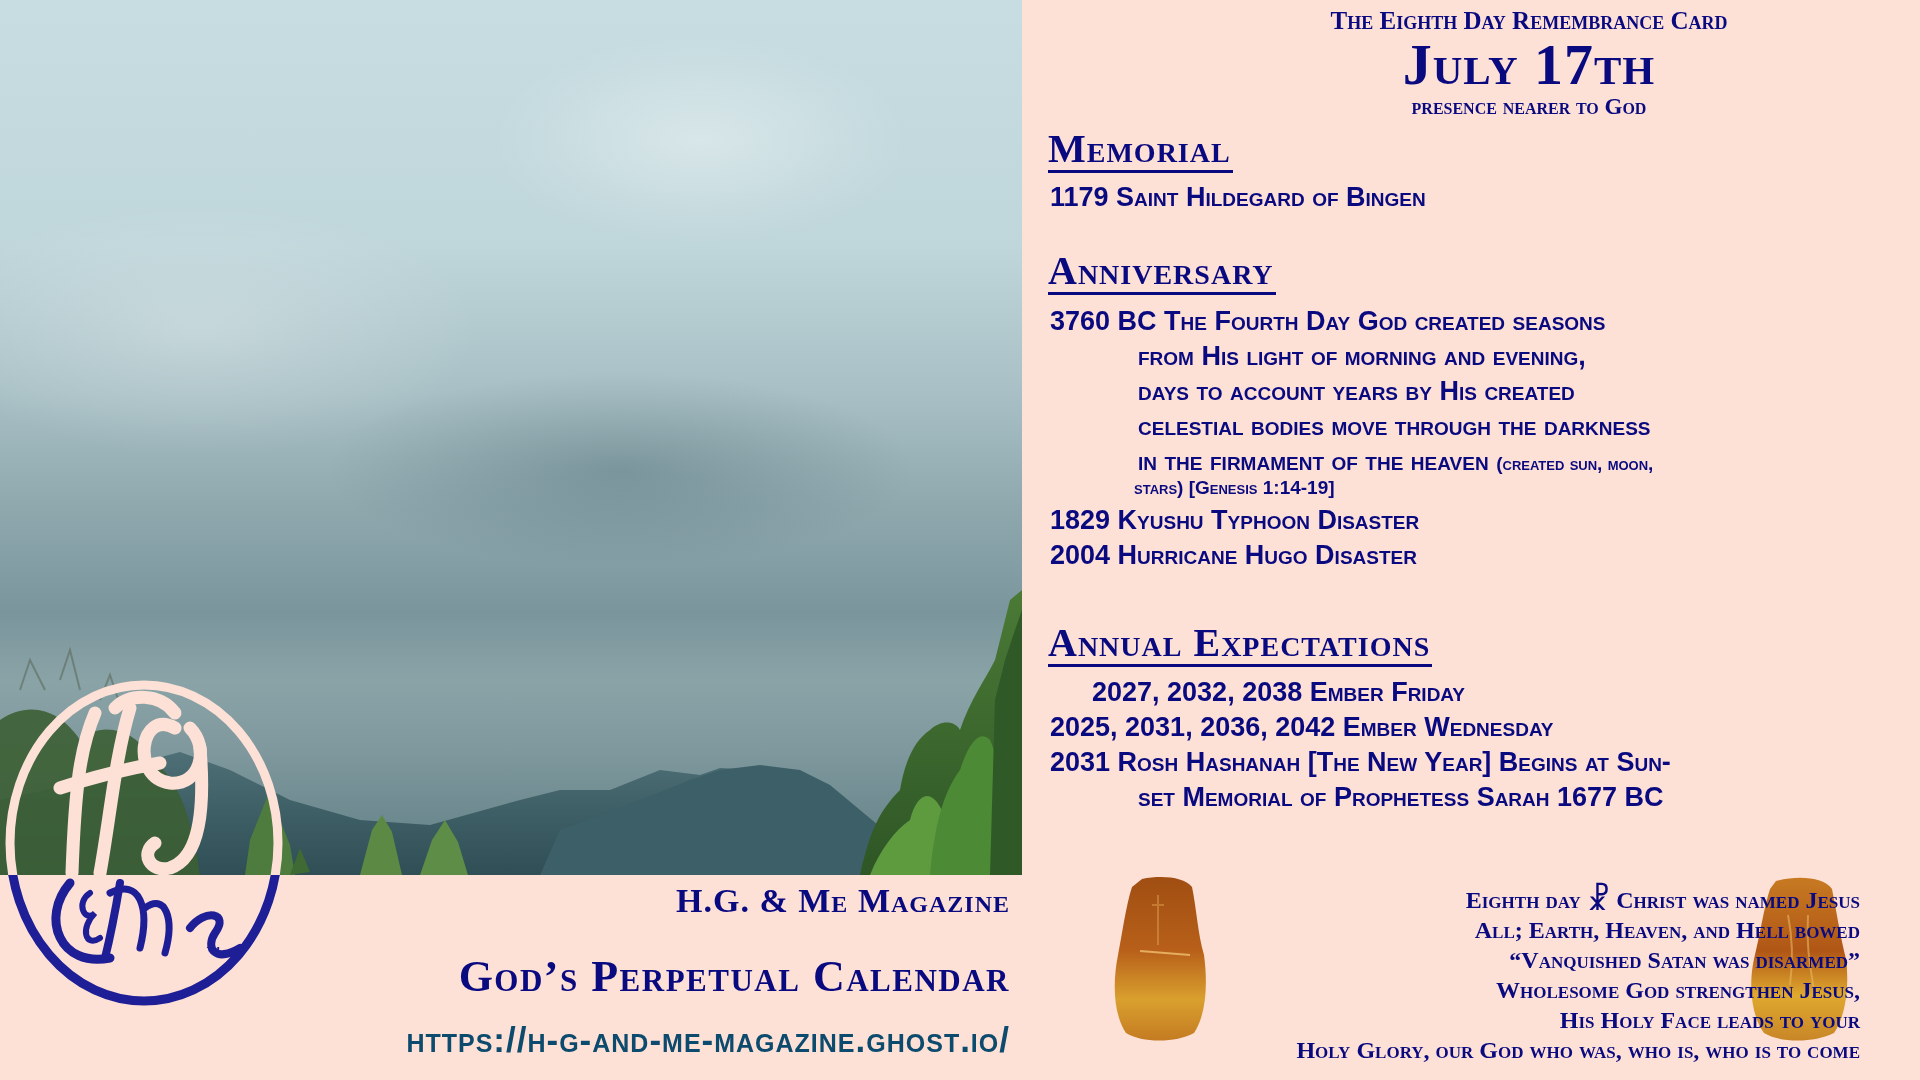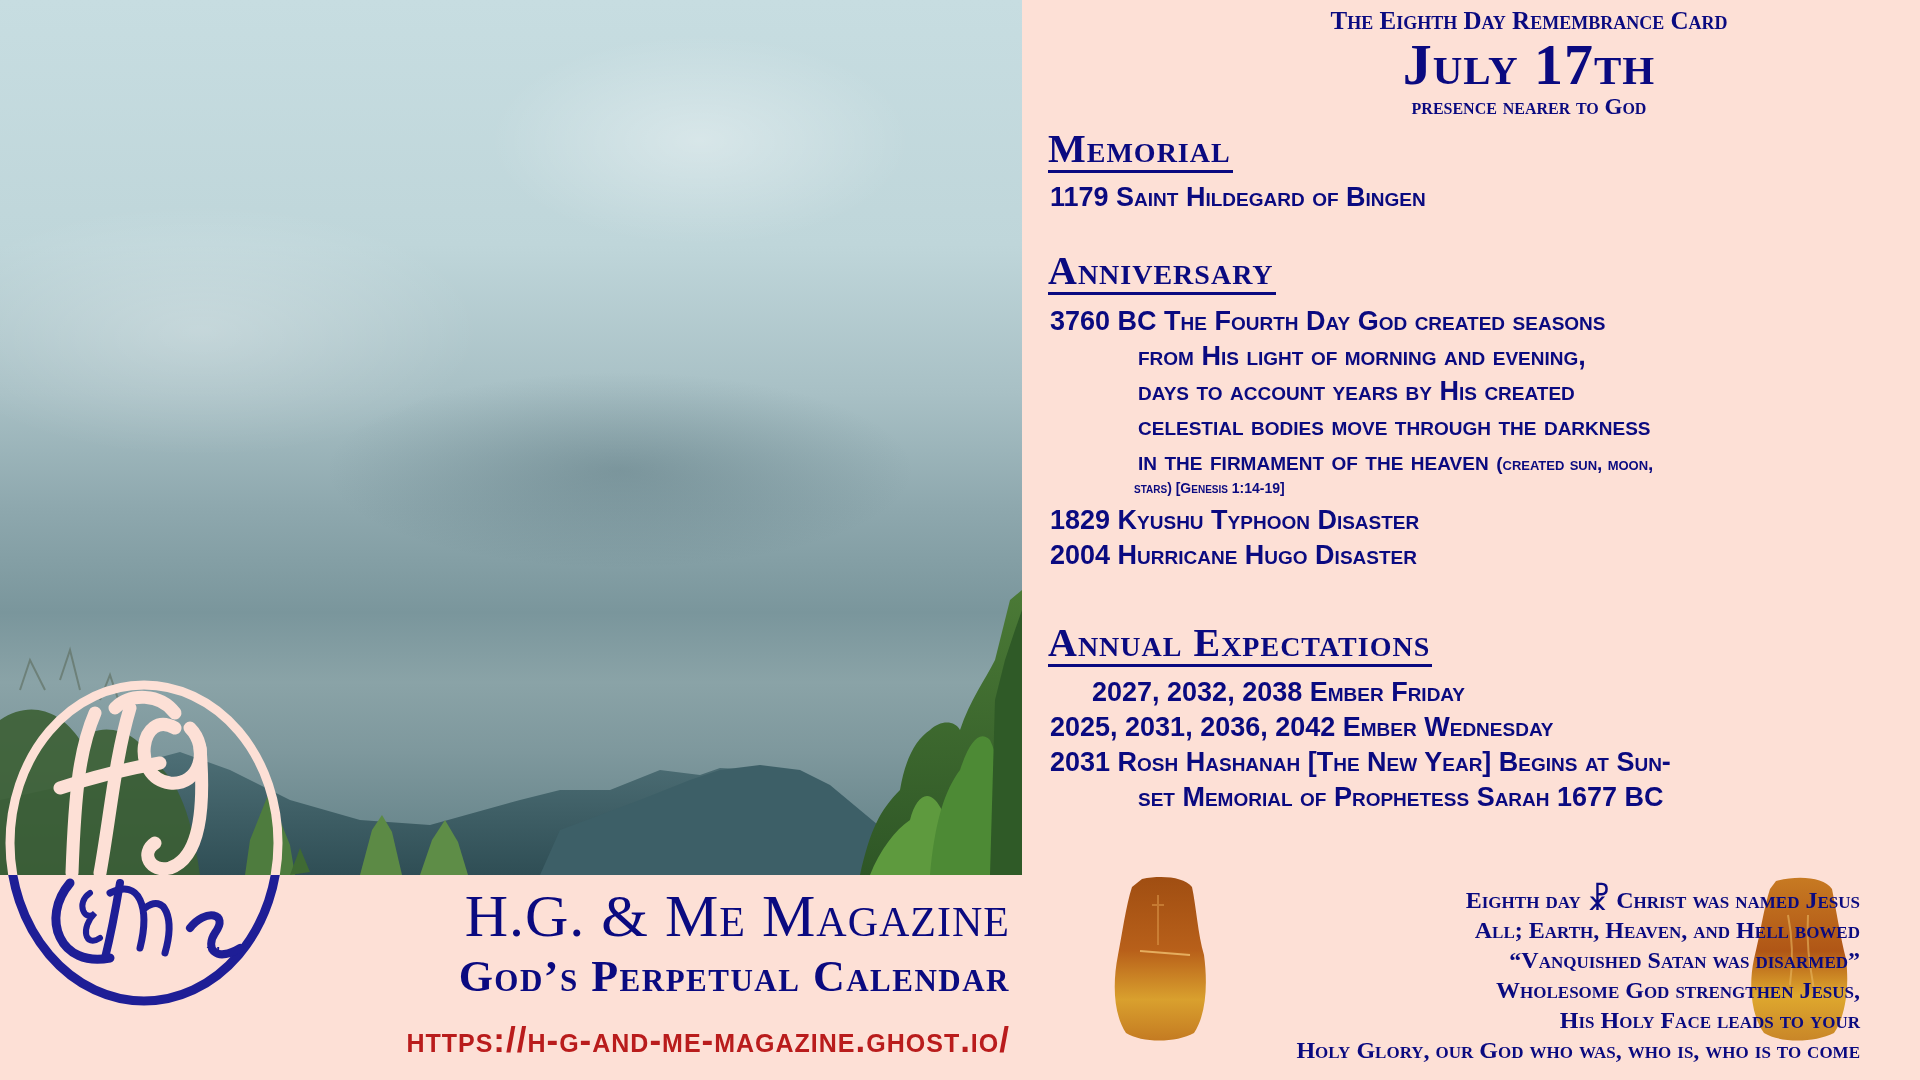--- a/index.html
+++ b/index.html
@@ -24,50 +24,50 @@
 
   
   #logo { position: absolute; left: 0; top: 668px; width: 300px; height: 350px; }
   #logo svg { position: absolute; left: 0; top: 0; }
   #logo .tm {
     position: absolute; left: 206px; top: 275px; font-size: 15px; font-weight: bold; color: #1E1E96;
   }
 
   
   .brand-title {
-    position: absolute; right: 910px; top: 882px; font-size: 60px; font-weight: normal;
+    position: absolute; right: 910px; top: 882px; font-size: 34px; font-weight: bold;
     font-family: "Liberation Serif", "DejaVu Serif", serif; letter-spacing: 1px; white-space: nowrap;
   }
   .brand-sub {
     position: absolute; right: 910px; top: 951px; font-size: 44px; font-weight: bold;
     font-family: "Liberation Serif", "DejaVu Serif", serif; letter-spacing: 1.5px; white-space: nowrap;
   }
   .brand-url {
     position: absolute; right: 910px; top: 1020px; font-size: 35px; font-weight: bold;
-    letter-spacing: 1px; white-space: nowrap; text-decoration: none; color: #b91c1c;
+    letter-spacing: 1px; white-space: nowrap; text-decoration: none; color: #0c4a6e;
   }
 
   
   .card-header { position: absolute; left: 1022px; top: 6px; width: 1014px; text-align: center; }
   .card-kicker { font-size: 25px; font-weight: bold; font-family: "Liberation Serif", serif; line-height: 30px; }
   .card-date { font-size: 58px; font-weight: bold; font-family: "Liberation Serif", serif; line-height: 58px; letter-spacing: 1px; }
   .card-tagline { font-size: 23px; font-weight: bold; font-family: "Liberation Serif", serif; line-height: 26px; }
 
   
   .section-title {
     position: absolute; left: 1048px; font-size: 40px; font-weight: bold;
     font-family: "Liberation Serif", serif; letter-spacing: 1px;
     border-bottom: 3px solid #0A0A80; padding: 0 2px 0 0; line-height: 42px; white-space: nowrap;
   }
   .entry {
     position: absolute; left: 1050px; font-size: 27px; font-weight: bold; line-height: 35px; white-space: nowrap;
   }
   .entry.cont { left: 1138px; }
   .entry .small { font-size: 19px; }
-  .entry.tiny { font-size: 14px; left: 1134px; line-height: 22px; }
+  .entry.tiny { font-size: 19px; left: 1134px; line-height: 22px; }
 
   
   .prayer { position: absolute; left: 1100px; top: 885px; width: 760px; text-align: right; }
   .prayer-line { font-size: 24px; font-weight: bold; font-family: "Liberation Serif", serif; line-height: 30px; white-space: nowrap; }
   .chirho { display: inline-block; font-family: "DejaVu Sans", sans-serif; font-weight: bold; font-size: 30px; vertical-align: -2px; }
   .shroud { position: absolute; top: 875px; }
 </style>
 </head>
 <body>
 

